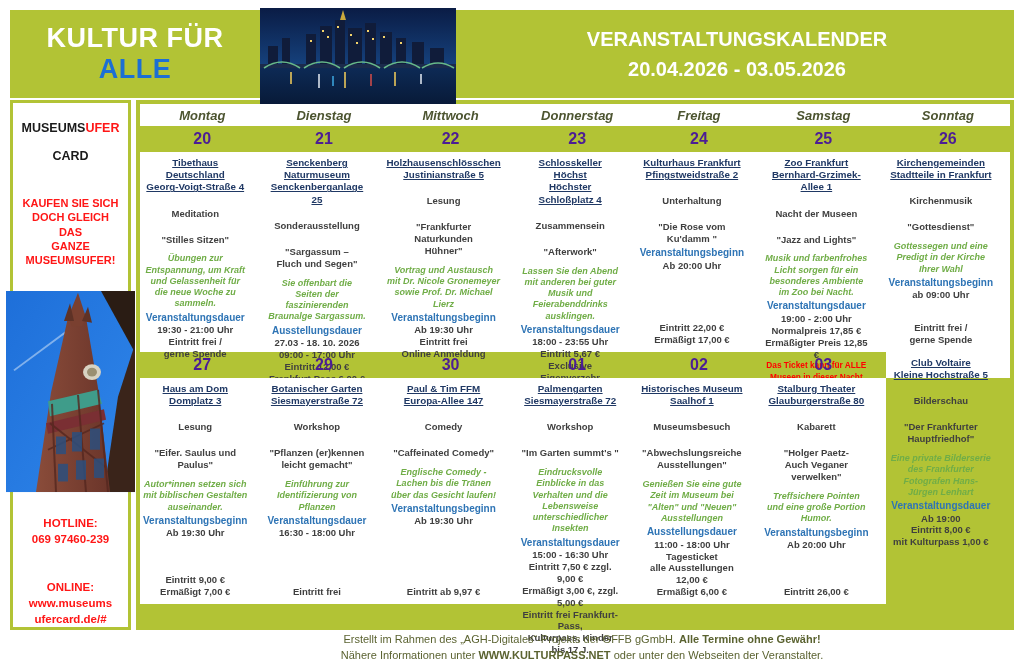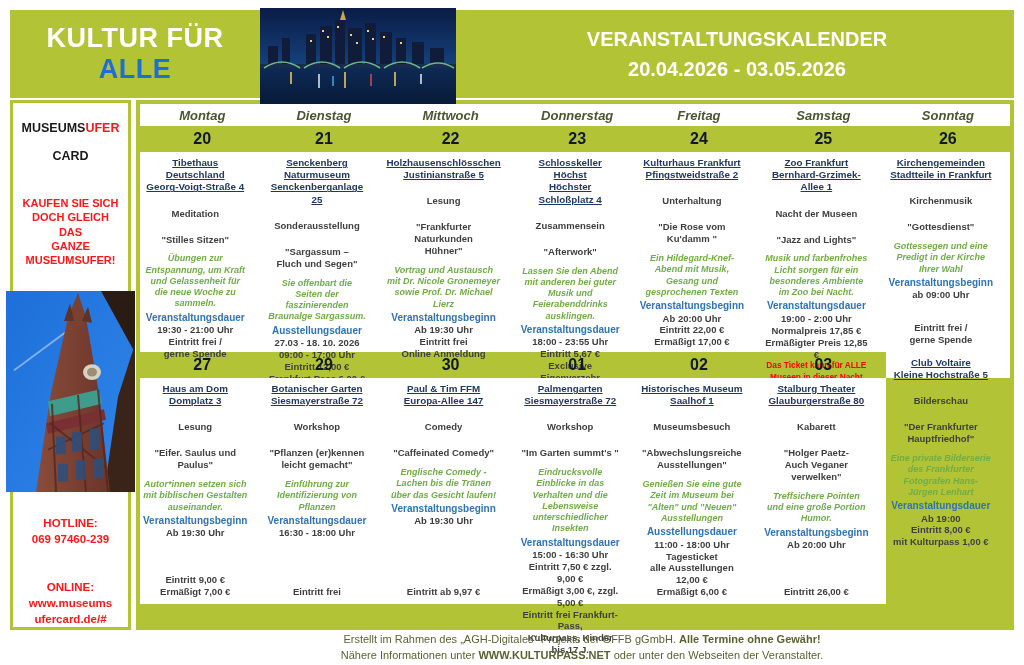--- a/index.html
+++ b/index.html
@@ -32,21 +32,21 @@
   .online  { margin-top:32px; color:#ff1616; font-weight:bold; font-size:11.5px; line-height:1.4; }
 
   .grid { flex:1; background:#b2c335; padding:4px; display:grid;
           grid-template-columns:repeat(7, 1fr);
           grid-template-rows:22px 26px 200px 26px 226px;
           }
   .cell { background:#fff; }
   .day  { display:flex; align-items:center; justify-content:center;
           font-style:italic; font-weight:bold; font-size:13px; color:#4c5430; }
   .date { background:transparent; display:flex; align-items:center; justify-content:center;
-          color:#0f172a; font-weight:bold; font-size:16px; }
+          color:#4c1d95; font-weight:bold; font-size:16px; }
   .event { padding:5px 17px 6px 3px; display:flex; flex-direction:column; align-items:center;
            text-align:center; font-size:9.5px; line-height:1.25; color:#3f3f3f; }
   .pre { white-space:pre-line; }
   .venue { color:#1f3864; font-weight:bold; text-decoration:underline; font-size:9.8px;
            cursor:pointer; }
   .cat    { margin-top:14px; font-weight:bold; }
   .etitle { margin-top:14px; font-weight:bold; }
   .desc   { margin-top:8px; color:#70ad47; font-style:italic; font-weight:bold; font-size:9px; }
   .dlabel { margin-top:2px; color:#2e74b5; font-weight:bold; font-size:10px; }
   .etime  { font-weight:bold; }
@@ -263,21 +263,20 @@
         <div class="etime pre">18:00 - 23:55 Uhr</div>
         <div class="spacer"></div>
         <div class="price pre">Eintritt 5,67 €
 Exclusive Eigenverzehr</div>
       </div>
       <div class="cell event">
         <a class="venue pre">Kulturhaus Frankfurt
 Pfingstweidstraße 2</a>
         <div class="cat">Unterhaltung</div>
         <div class="etitle pre">"Die Rose vom Ku'damm "</div>
-        <div class="desc">Ein Hildegard-Knef-Abend mit Musik, Gesang und gesprochenen Texten</div>
         <div class="dlabel">Veranstaltungsbeginn</div>
         <div class="etime pre">Ab 20:00 Uhr</div>
         <div class="spacer"></div>
         <div class="price pre">Eintritt 22,00 €
 Ermäßigt 17,00 €</div>
       </div>
       <div class="cell event">
         <a class="venue pre">Zoo Frankfurt
 Bernhard-Grzimek-Allee 1</a>
         <div class="cat">Nacht der Museen</div>

